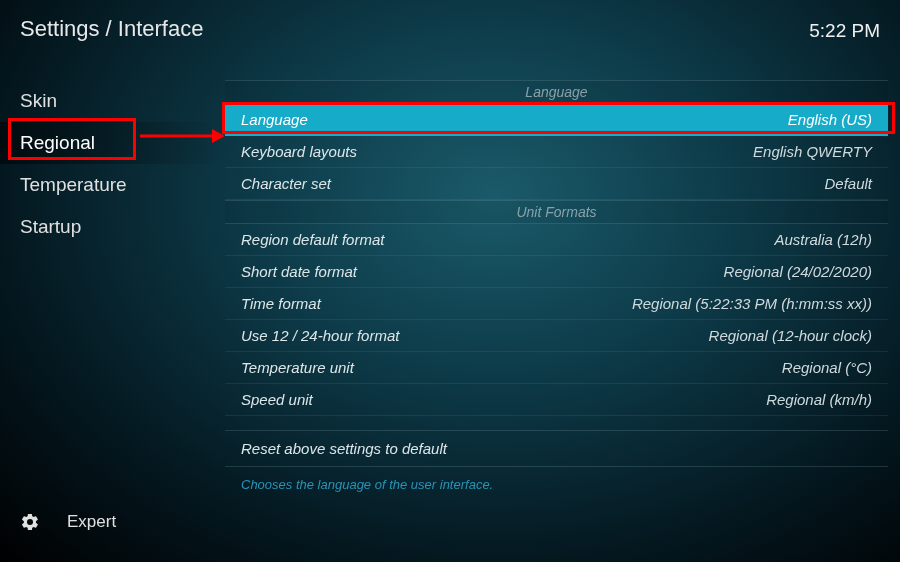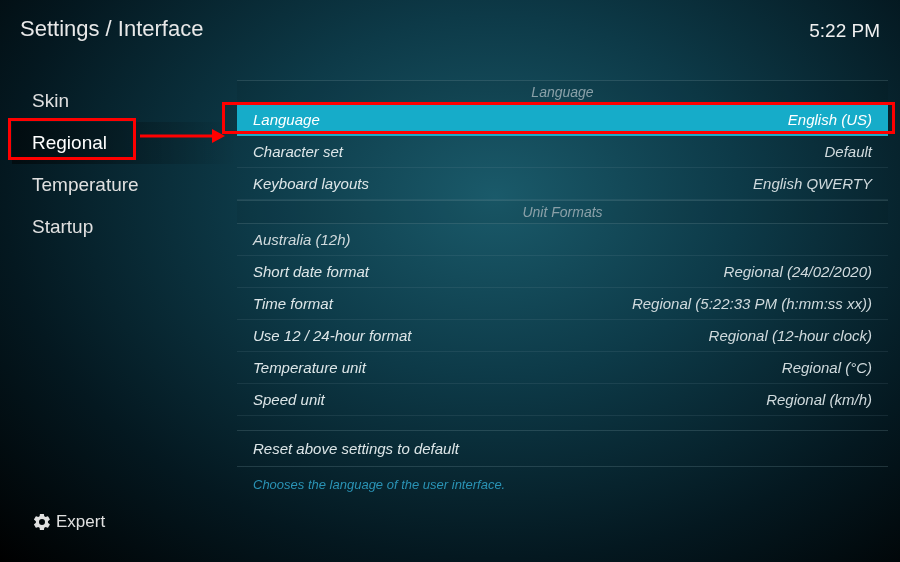--- a/index.html
+++ b/index.html
@@ -31,21 +31,20 @@
   }
   .content {
     display: flex;
     height: 512px;
   }
   .sidebar {
     width: 225px;
     padding-top: 30px;
     display: flex;
     flex-direction: column;
-    margin-left: 12px;
   }
   .sidebar-inner { flex: 1; }
   .sidebar-item {
     padding: 10px 20px;
     font-size: 19px;
     color: #e0e0e0;
     cursor: pointer;
   }
   .sidebar-item.selected {
     background: linear-gradient(to right, rgba(0,0,0,0.5), rgba(0,0,0,0.0));
@@ -73,21 +72,21 @@
     border: 3px solid #ff0000;
     top: 102px;
     left: 222px;
     width: 673px;
     height: 32px;
     pointer-events: none;
   }
   .sidebar-footer {
     display: flex;
     align-items: center;
-    gap: 4px;
+    gap: 27px;
     padding: 12px 20px 30px 20px;
     font-size: 17px;
     color: #e0e0e0;
     cursor: pointer;
   }
   .gear-icon {
     width: 20px;
     height: 20px;
   }
   .main {
@@ -162,30 +161,31 @@
     </div>
   </div>
 
   <div class="main">
     <div class="section-header">Language</div>
     <div class="setting-row highlighted">
       <span class="setting-label">Language</span>
       <span class="setting-value">English (US)</span>
     </div>
     <div class="setting-row">
+      <span class="setting-label">Keyboard layouts</span>
+      <span class="setting-value">English QWERTY</span>
+    </div>
+    <div class="setting-row">
       <span class="setting-label">Character set</span>
       <span class="setting-value">Default</span>
     </div>
-    <div class="setting-row">
-      <span class="setting-label">Keyboard layouts</span>
-      <span class="setting-value">English QWERTY</span>
-    </div>
 
     <div class="section-header">Unit Formats</div>
     <div class="setting-row">
+      <span class="setting-label">Region default format</span>
       <span class="setting-value">Australia (12h)</span>
     </div>
     <div class="setting-row">
       <span class="setting-label">Short date format</span>
       <span class="setting-value">Regional (24/02/2020)</span>
     </div>
     <div class="setting-row">
       <span class="setting-label">Time format</span>
       <span class="setting-value">Regional (5:22:33 PM (h:mm:ss xx))</span>
     </div>

